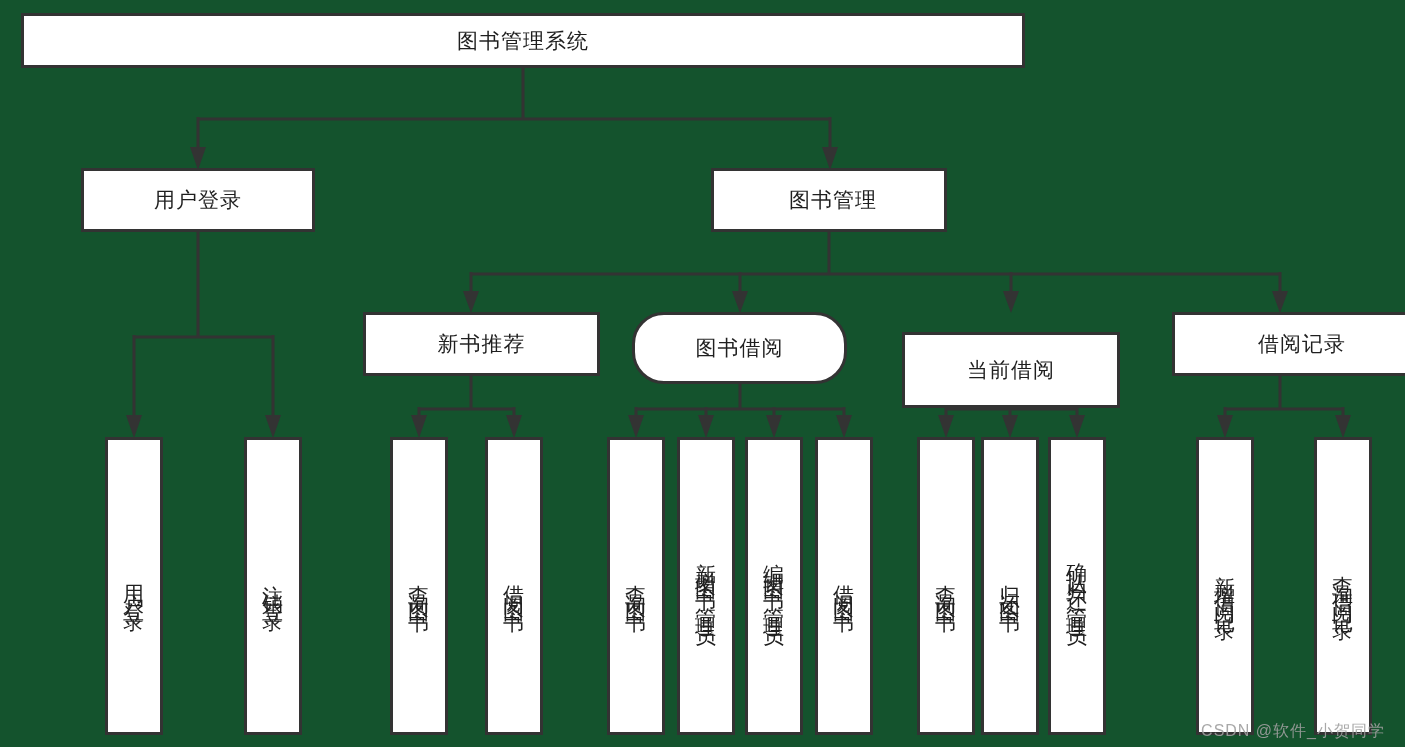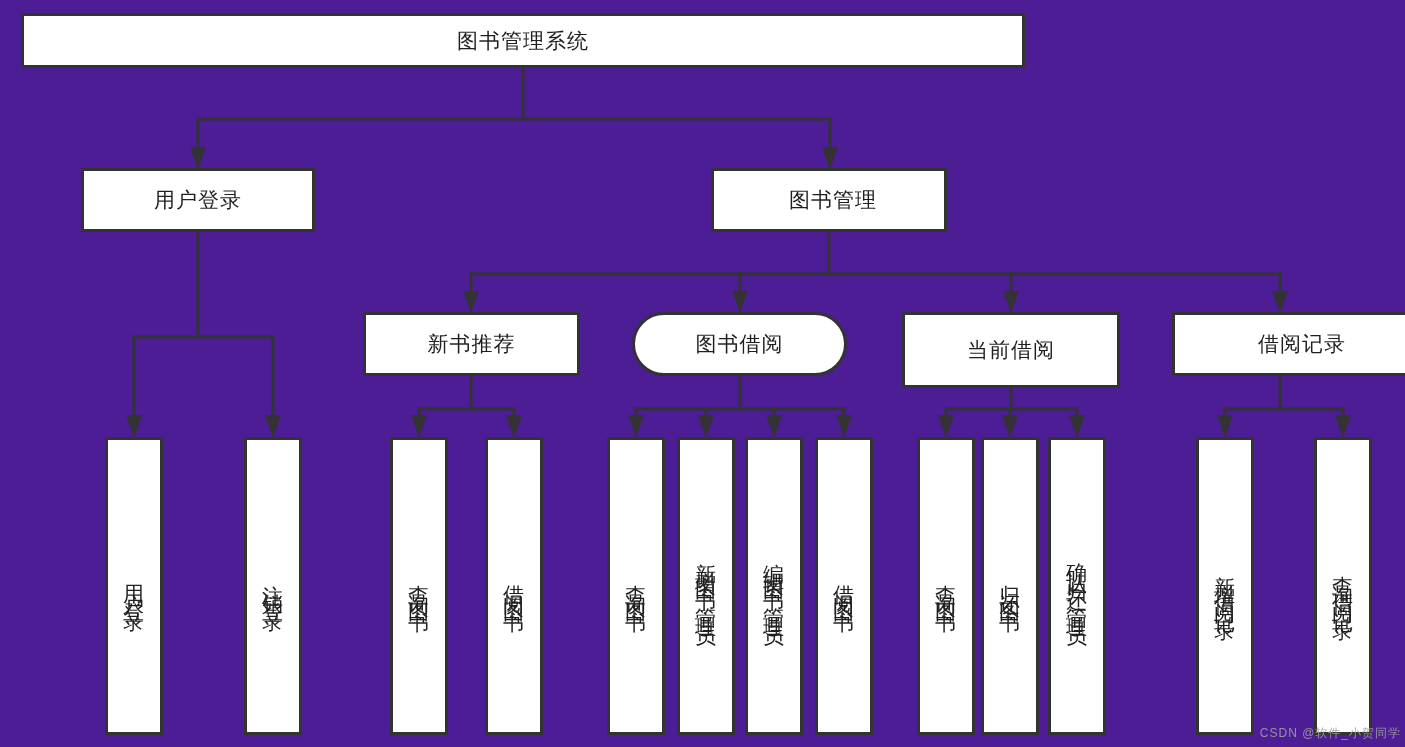--- a/index.html
+++ b/index.html
@@ -1,20 +1,20 @@
 <!DOCTYPE html>
 <html><head>
 <meta charset="utf-8">
 <style>
   html, body { margin: 0; padding: 0; background: #ffffff; }
   .stage {
     position: relative;
     width: 1405px;
     height: 747px;
-    background: #4c1d95;
+    background: #14532d;
     font-family: "Liberation Sans", sans-serif;
     overflow: hidden;
   }
   .connectors {
     position: absolute;
     left: 0; top: 0;
     z-index: 0;
   }
   .node {
     position: absolute;
@@ -31,23 +31,23 @@
   .v-node .vtext {
     writing-mode: vertical-rl;
     text-orientation: mixed;
     font-size: 21px;
     line-height: 1;
     letter-spacing: 9px;
     white-space: nowrap;
   }
   .watermark {
     position: absolute;
-    right: 4px;
+    right: 20px;
     bottom: 5px;
-    font-size: 12px;
+    font-size: 16px;
     color: rgba(158, 158, 158, 0.9);
     letter-spacing: 1px;
     z-index: 2;
     white-space: nowrap;
   }
 </style>
 </head>
 <body>
 
 <div class="stage">
@@ -96,27 +96,27 @@
     <span>图书管理系统</span>
   </div>
 
   <div class="node h-node" style="left:81px; top:168px; width:234px; height:64px;">
     <span>用户登录</span>
   </div>
   <div class="node h-node" style="left:711px; top:168px; width:236px; height:64px;padding-left:8px;">
     <span>图书管理</span>
   </div>
 
-  <div class="node h-node" style="left:363px; top:312px; width:217px; height:64px;">
+  <div class="node h-node" style="left:363px; top:312px; width:237px; height:64px;">
     <span>新书推荐</span>
   </div>
-  <div class="node h-node" style="left:632px; top:312px; width:215px; height:64px;border-radius:32px;">
+  <div class="node h-node" style="left:632px; top:312px; width:215px; height:72px;border-radius:32px;">
     <span>图书借阅</span>
   </div>
-  <div class="node h-node" style="left:902px; top:312px; width:218px; height:76px;">
+  <div class="node h-node" style="left:902px; top:332px; width:218px; height:76px;">
     <span>当前借阅</span>
   </div>
   <div class="node h-node" style="left:1172px; top:312px; width:260px; height:64px;">
     <span>借阅记录</span>
   </div>
 
   <div class="node v-node" style="left:105px; top:437px; width:58px; height:298px;">
     <span class="vtext">用户登录</span>
   </div>
   <div class="node v-node" style="left:244px; top:437px; width:58px; height:298px;">

